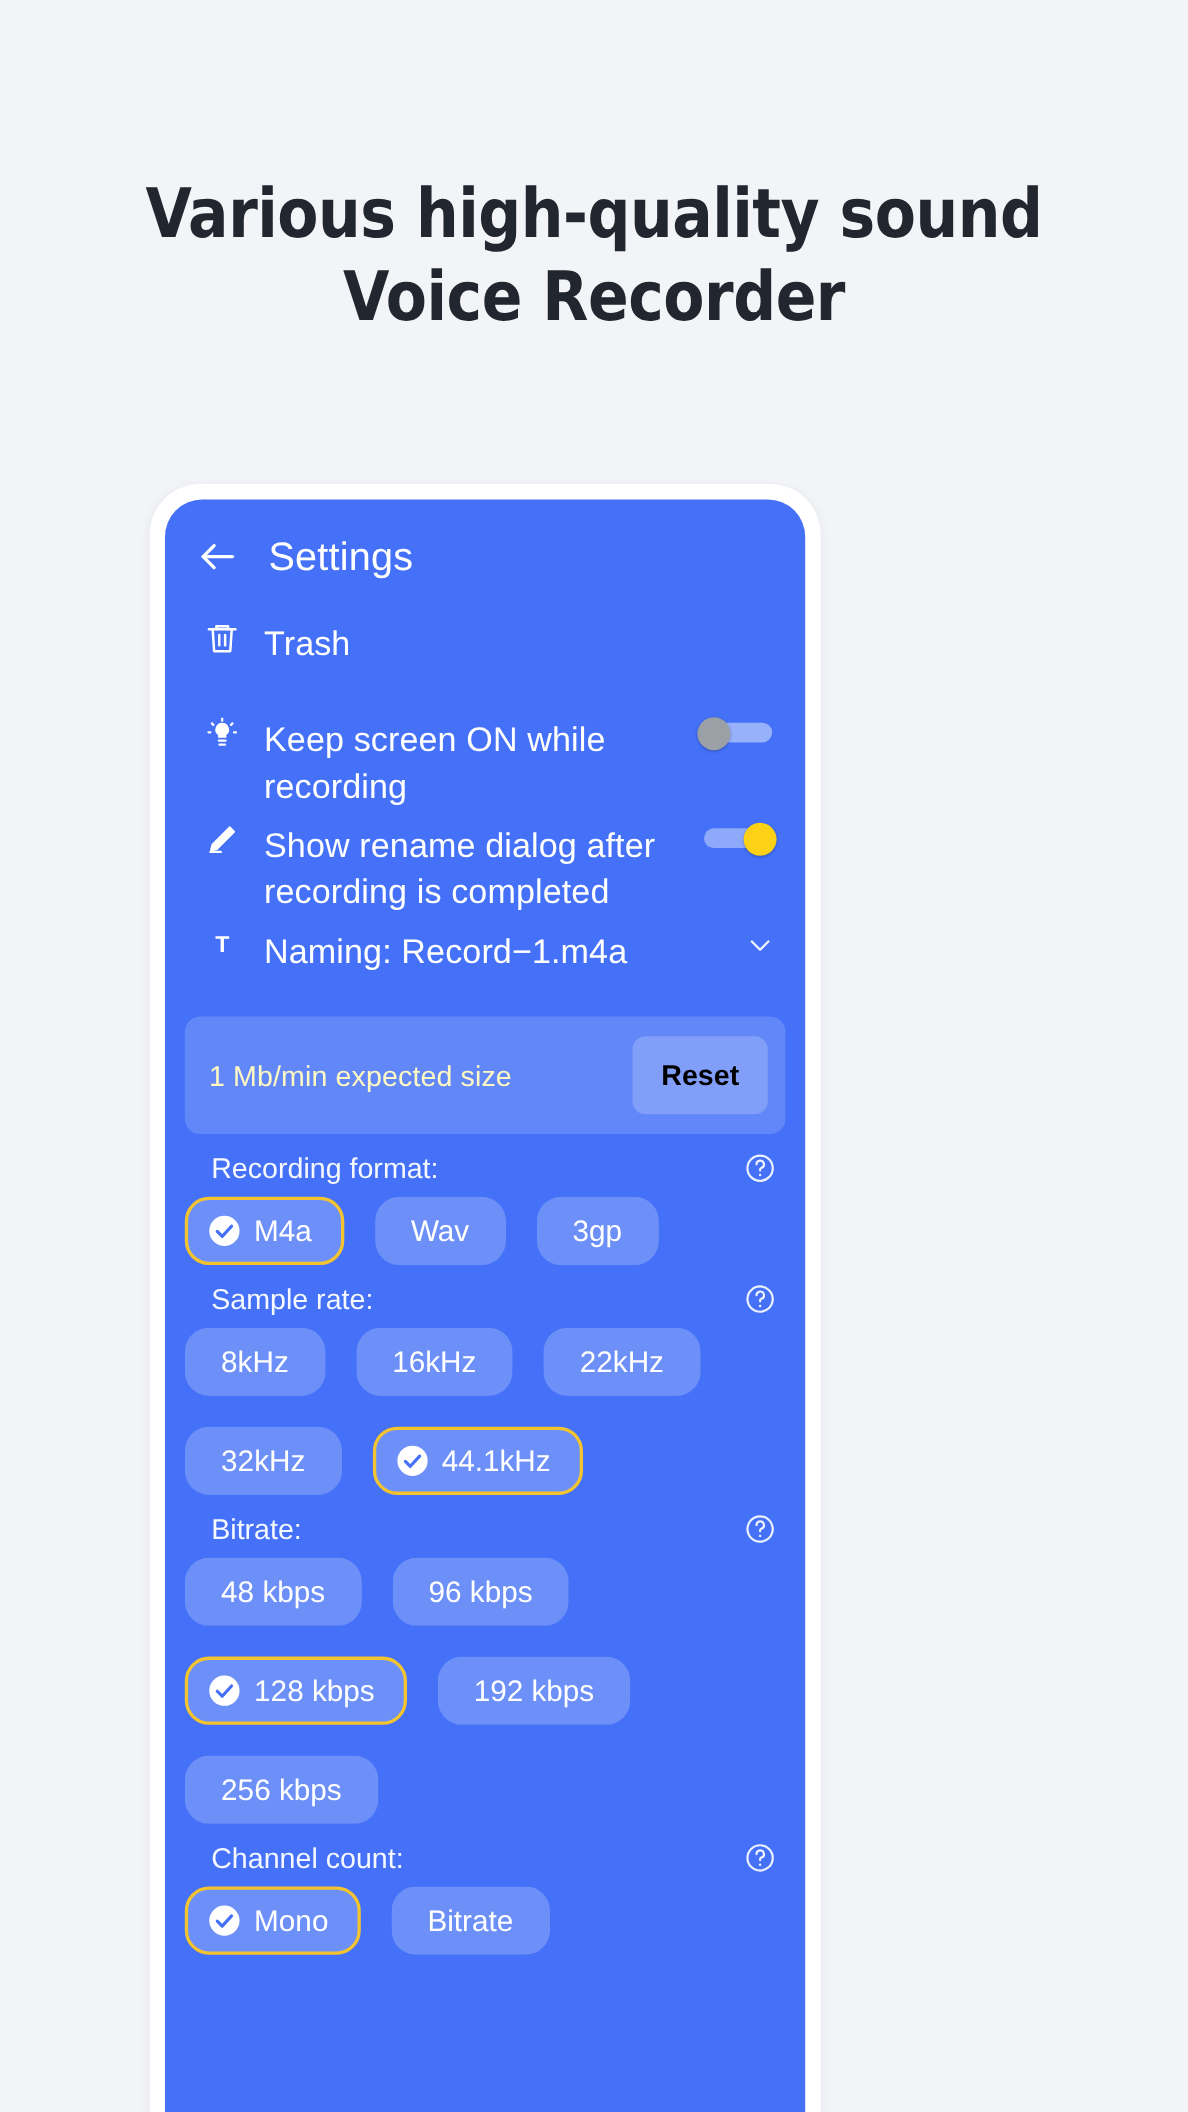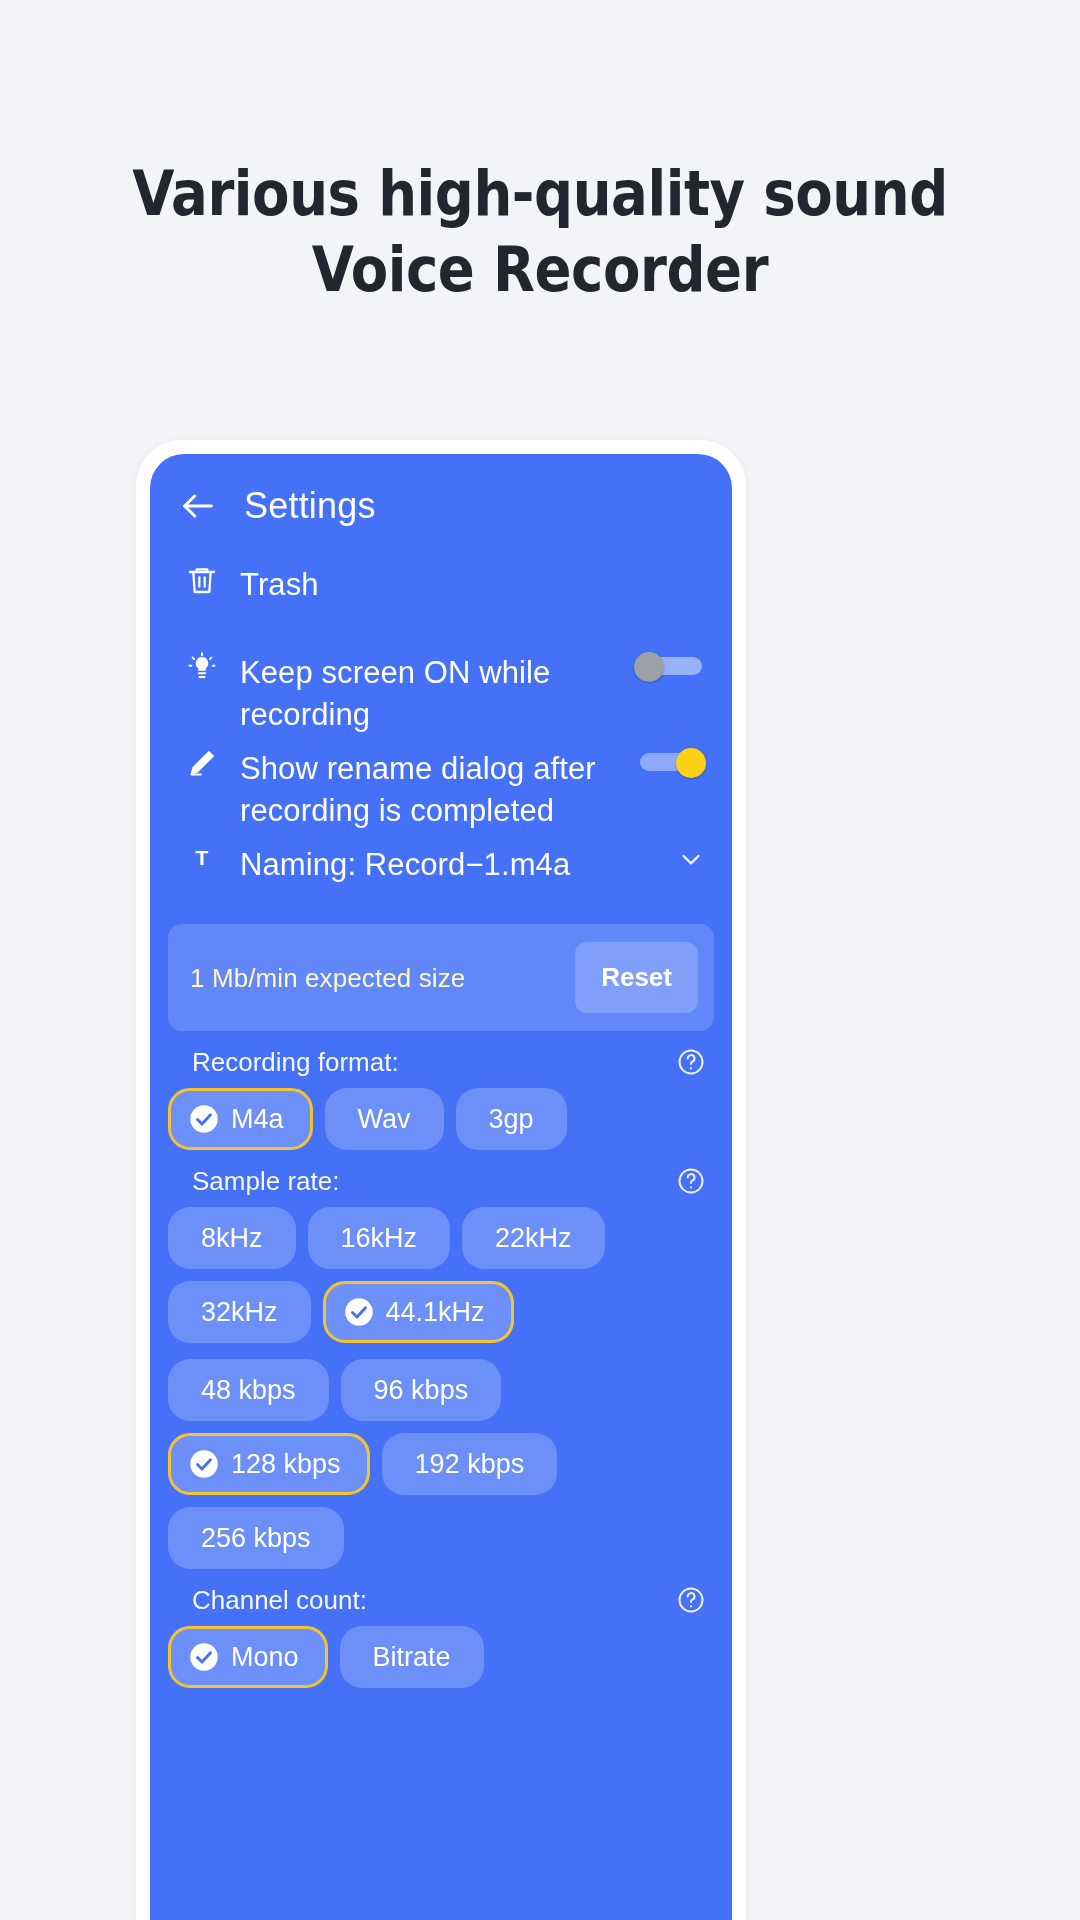--- a/index.html
+++ b/index.html
@@ -132,21 +132,21 @@
     line-height: 38px;
     color: #fef9c3;
     font-weight: 400;
     letter-spacing: .1px;
   }
   .reset-btn {
     flex: 0 0 auto;
     background: rgba(255,255,255,0.20);
     border: none;
     border-radius: 12px;
-    color: #ffffff;
+    color: #000000;
     font-family: "Liberation Sans", sans-serif;
     font-size: 26px;
     font-weight: 700;
     padding: 20px 26px;
     cursor: pointer;
   }
 
   
   .section { padding: 16px 18px 0 18px; }
   .section-head {
@@ -157,21 +157,21 @@
   }
   .section-title {
     font-size: 26px;
     color: rgba(255,255,255,0.95);
     font-weight: 400;
   }
   .help-icon {
     width: 30px; height: 30px; flex: 0 0 auto;
     opacity: .9;
   }
-  .chips { display: flex; flex-wrap: wrap; gap: 12px; }
+  .chips { display: flex; flex-wrap: wrap; gap: 28px; }
   .chip {
     background: rgba(255,255,255,0.22);
     border: 3px solid transparent;
     border-radius: 22px;
     height: 62px;
     padding: 0 30px;
     display: inline-flex; align-items: center; gap: 12px;
     font-size: 27px;
     color: #ffffff;
     font-family: "Liberation Sans", sans-serif;
@@ -344,20 +344,30 @@
                   <circle cx="12" cy="12" r="11" fill="#fff"></circle>
                   <polyline points="6.8,12.4 10.4,16 17.2,8.6" fill="none" stroke="#4471f7" stroke-width="2.3" stroke-linecap="round" stroke-linejoin="round"></polyline>
                 </svg>
             </span>
             <span>44.1kHz</span>
           </button>
         </div>
       </div>
 
       <div class="section">
+        <div class="section-head">
+          <span class="section-title">Bitrate:</span>
+          <span class="help-icon">
+            <svg viewBox="0 0 24 24" width="30" height="30" fill="none" stroke="#fff" stroke-width="1.6" stroke-linecap="round">
+              <circle cx="12" cy="12" r="9.2"></circle>
+              <path d="M9.4 9.2a2.7 2.7 0 1 1 3.4 2.6c-.6.2-.8.7-.8 1.3v.5"></path>
+              <circle cx="12" cy="17" r="0.9" fill="#fff" stroke="none"></circle>
+            </svg>
+          </span>
+        </div>
         <div class="chips">
           <button class="chip">
               <span>48 kbps</span>
             </button>
           <button class="chip">
               <span>96 kbps</span>
             </button>
           <button class="chip selected">
             <span class="check">
               <svg viewBox="0 0 24 24" width="30" height="30">

